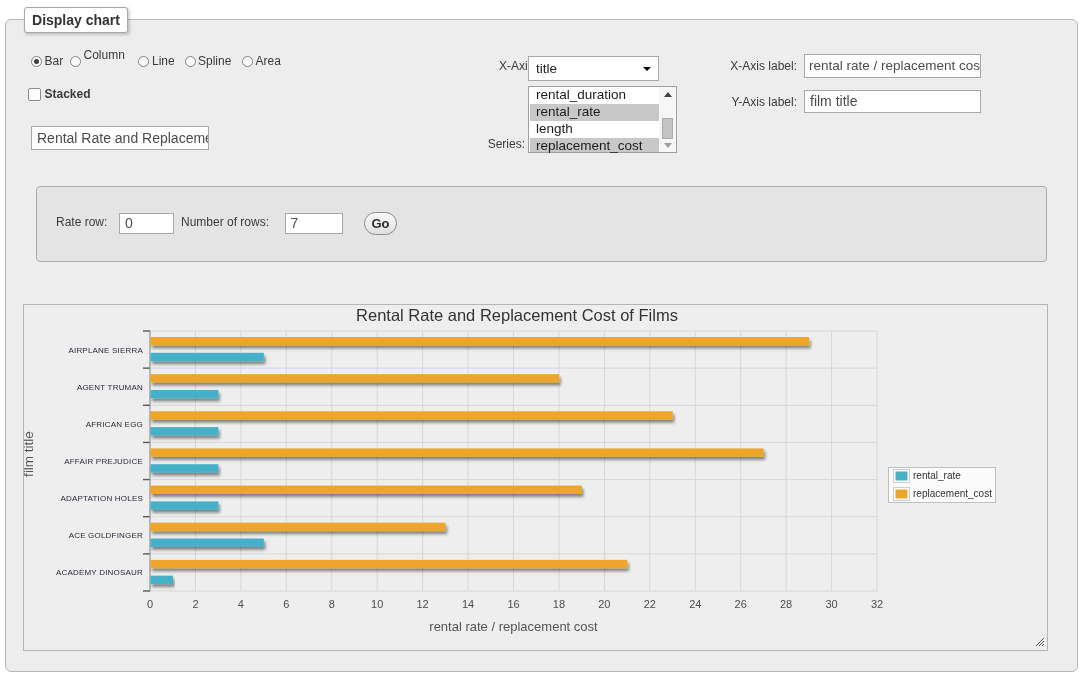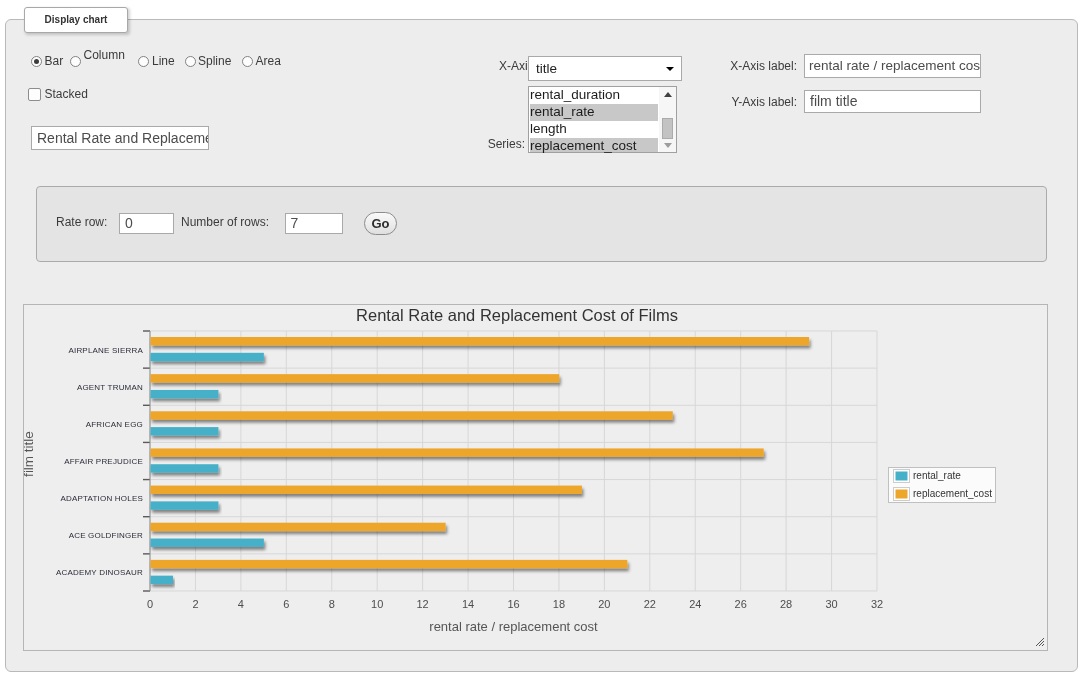--- a/index.html
+++ b/index.html
@@ -1,39 +1,39 @@
 <!DOCTYPE html>
 <html><head><meta charset="utf-8"><style>
 html,body{margin:0;padding:0;background:#fff;}
 #page{position:relative;width:1081px;height:681px;overflow:hidden;background:#fff;
   font-family:"Liberation Sans",sans-serif;}
 .abs{position:absolute;}
 #fs{left:5px;top:19px;width:1073px;height:653px;background:#ededed;
   border:1px solid #b9b9b9;border-radius:6px;box-sizing:border-box;}
 #fslegend{left:24px;top:7px;width:104px;height:26px;background:#fff;border:1px solid #a8a8a8;
-  border-radius:3px;box-shadow:1.5px 1.5px 3px rgba(0,0,0,0.18);font-weight:bold;font-size:10px;
+  border-radius:3px;box-shadow:1.5px 1.5px 3px rgba(0,0,0,0.18);font-weight:bold;font-size:14px;
   color:#333;line-height:24px;text-align:center;box-sizing:border-box;}
 .radio{width:11px;height:11px;border:1px solid #828282;border-radius:50%;background:#fdfdfd;box-sizing:border-box;}
 .rdot{position:absolute;left:2px;top:2px;width:5px;height:5px;border-radius:50%;background:#3c3c3c;}
 .lbl{font-size:12px;color:#3b3b3b;white-space:nowrap;}
 .cb{width:13px;height:13px;border:1px solid #8d8d8d;border-radius:2px;background:#fdfdfd;box-sizing:border-box;}
 .inp{background:#fff;border:1px solid #a9a9a9;box-sizing:border-box;font-size:14px;color:#4c4c4c;
   line-height:22px;padding-left:5px;overflow:hidden;white-space:nowrap;}
 #gobox{left:36px;top:186px;width:1011px;height:76px;background:#e4e4e4;border:1px solid #ababab;
   border-radius:4px;box-sizing:border-box;}
 #gobtn{left:364px;top:212px;width:33px;height:23px;border:1px solid #8c8c8c;border-radius:11.5px;
   background:linear-gradient(#f9f9f9,#ebebeb 60%,#dedede);font-size:13px;font-weight:bold;color:#2c2c2c;
   text-align:center;line-height:21px;box-sizing:border-box;}
 #chartbox{left:23px;top:304px;width:1025px;height:347px;background:#eeeeee;border:1px solid #b5b5b5;box-sizing:border-box;}
-#xsel{left:528px;top:56px;width:154px;height:25px;background:#fff;border:1px solid #a9a9a9;
+#xsel{left:528px;top:56px;width:131px;height:25px;background:#fff;border:1px solid #a9a9a9;
   border-radius:0;box-sizing:border-box;font-size:13.5px;color:#222;line-height:23px;padding-left:7px;}
 #xsel .arr{position:absolute;right:7px;top:10px;width:0;height:0;border-left:4px solid transparent;
   border-right:4px solid transparent;border-top:4.5px solid #000;}
 #series{left:528px;top:86px;width:149px;height:67px;background:#fff;border:1px solid #a0a0a0;box-sizing:border-box;}
-.opt{position:absolute;left:1px;width:128px;height:17px;font-size:13.5px;color:#1c1c1c;line-height:16px;white-space:nowrap;overflow:hidden;}
+.opt{position:absolute;left:1px;width:128px;height:17px;font-size:13.5px;color:#1c1c1c;line-height:16px;padding-left:6px;white-space:nowrap;overflow:hidden;}
 .sel{background:#c8c8c8;}
 #sbar{position:absolute;right:0;top:0;width:17px;height:65px;background:#f6f6f6;}
 .tri-up{position:absolute;left:4.5px;top:5px;width:0;height:0;border-left:4px solid transparent;border-right:4px solid transparent;border-bottom:5px solid #404040;}
 .tri-dn{position:absolute;left:4.5px;bottom:4px;width:0;height:0;border-left:4px solid transparent;border-right:4px solid transparent;border-top:5px solid #9d9d9d;}
 .thumb{position:absolute;left:2.5px;top:31px;width:11px;height:21px;background:#c3c3c3;border:1px solid #ababab;box-sizing:border-box;}
 </style></head><body>
 <div id="page">
   <div class="abs" id="fs"></div>
   <div class="abs" id="fslegend">Display chart</div>
 
@@ -44,21 +44,21 @@
   <div class="abs radio" style="left:69.5px;top:56px;"></div>
   <div class="abs lbl" style="left:83.5px;top:48px;">Column</div>
   <div class="abs radio" style="left:138px;top:56px;"></div>
   <div class="abs lbl" style="left:152px;top:54px;">Line</div>
   <div class="abs radio" style="left:184.5px;top:56px;"></div>
   <div class="abs lbl" style="left:198px;top:54px;">Spline</div>
   <div class="abs radio" style="left:241.5px;top:56px;"></div>
   <div class="abs lbl" style="left:255.5px;top:54px;">Area</div>
 
   <div class="abs cb" style="left:28px;top:88px;"></div>
-  <div class="abs lbl" style="left:44.5px;top:87px;">Stacked</div>
+  <div class="abs lbl" style="left:44.5px;top:87px;font-weight:bold;">Stacked</div>
 
   <div class="abs inp" style="left:31px;top:126px;width:178px;height:24px;line-height:22px;">Rental Rate and Replacement Cost of Films</div>
 
   <div class="abs lbl" style="left:472px;top:59px;width:65px;text-align:right;">X-Axis:</div>
   <div class="abs" id="xsel">title<div class="arr"></div></div>
 
   <div class="abs lbl" style="left:460px;top:137px;width:65px;text-align:right;">Series:</div>
   <div class="abs" id="series">
     <div class="opt" style="top:0px;">rental_duration</div>
     <div class="opt sel" style="top:17px;">rental_rate</div>

